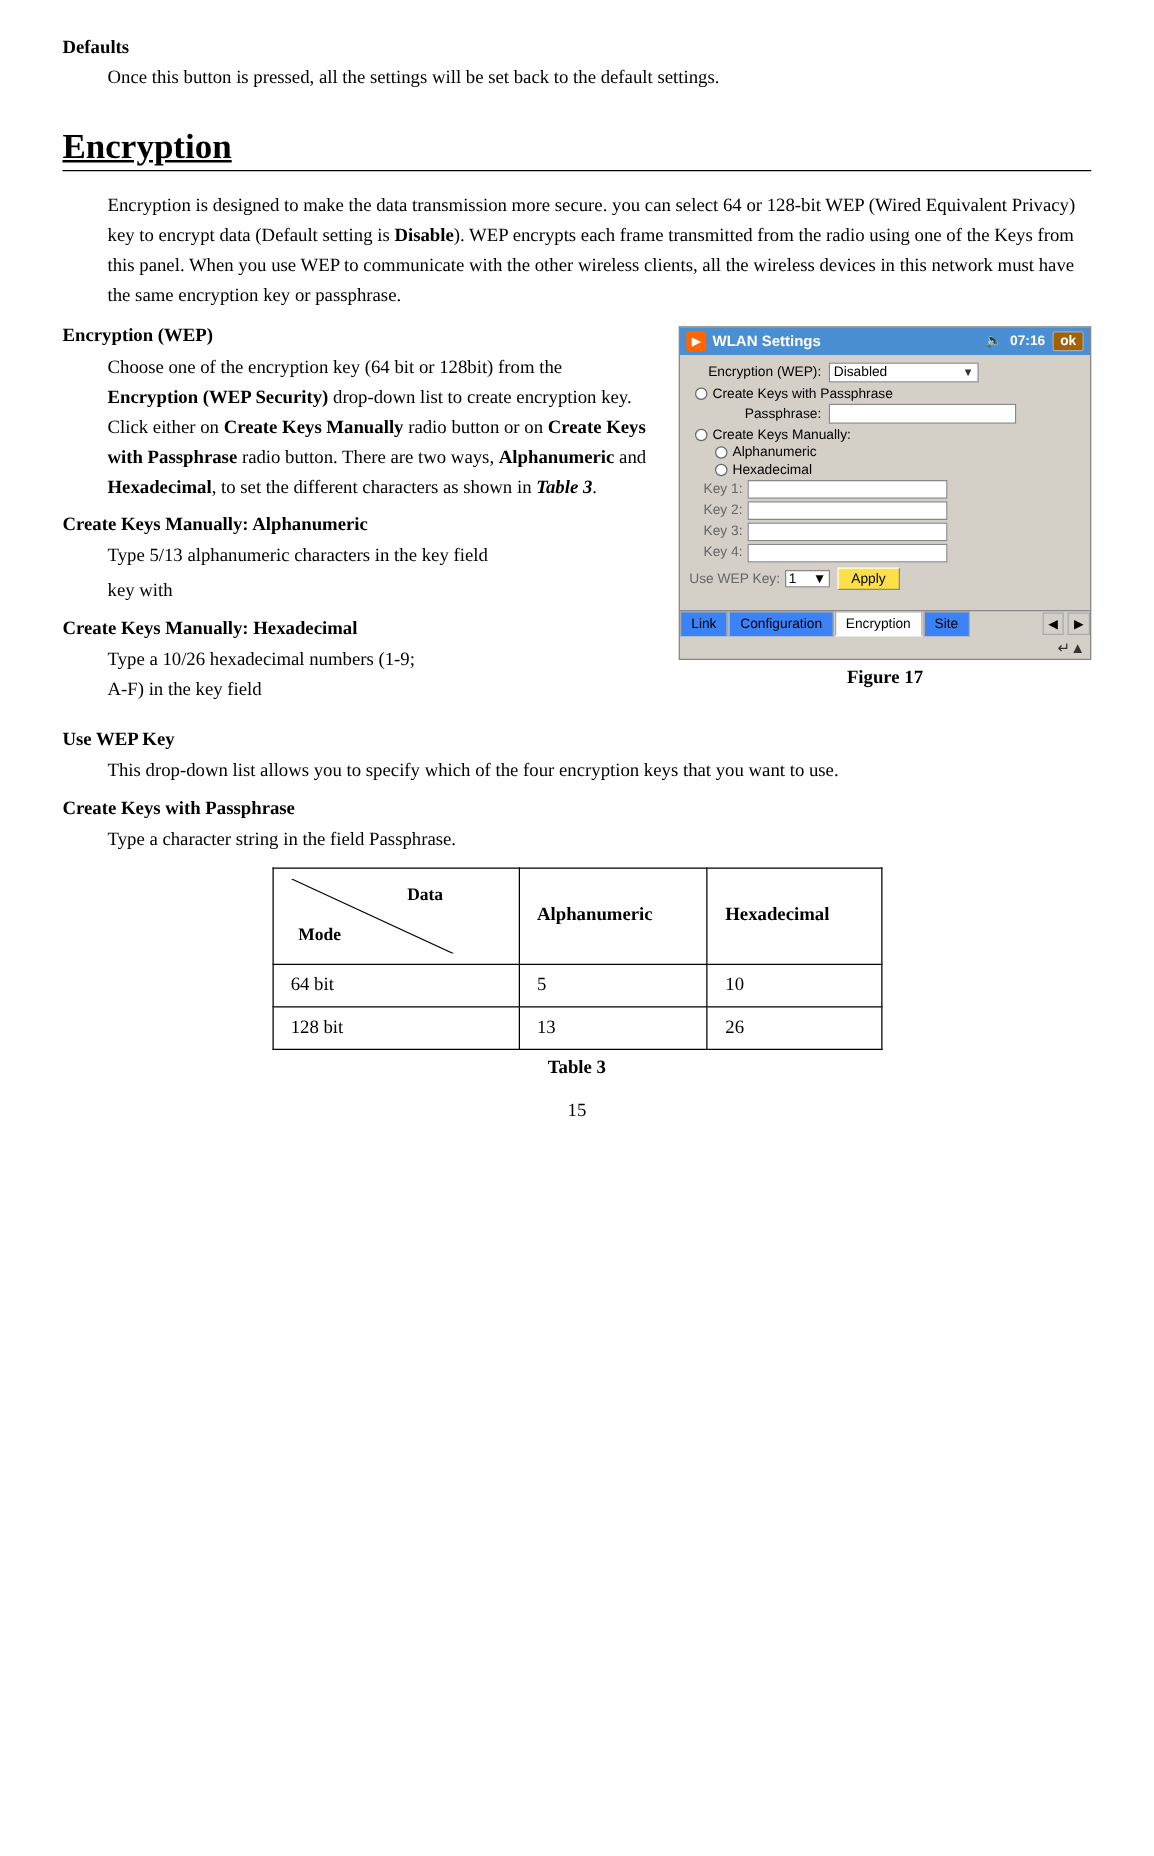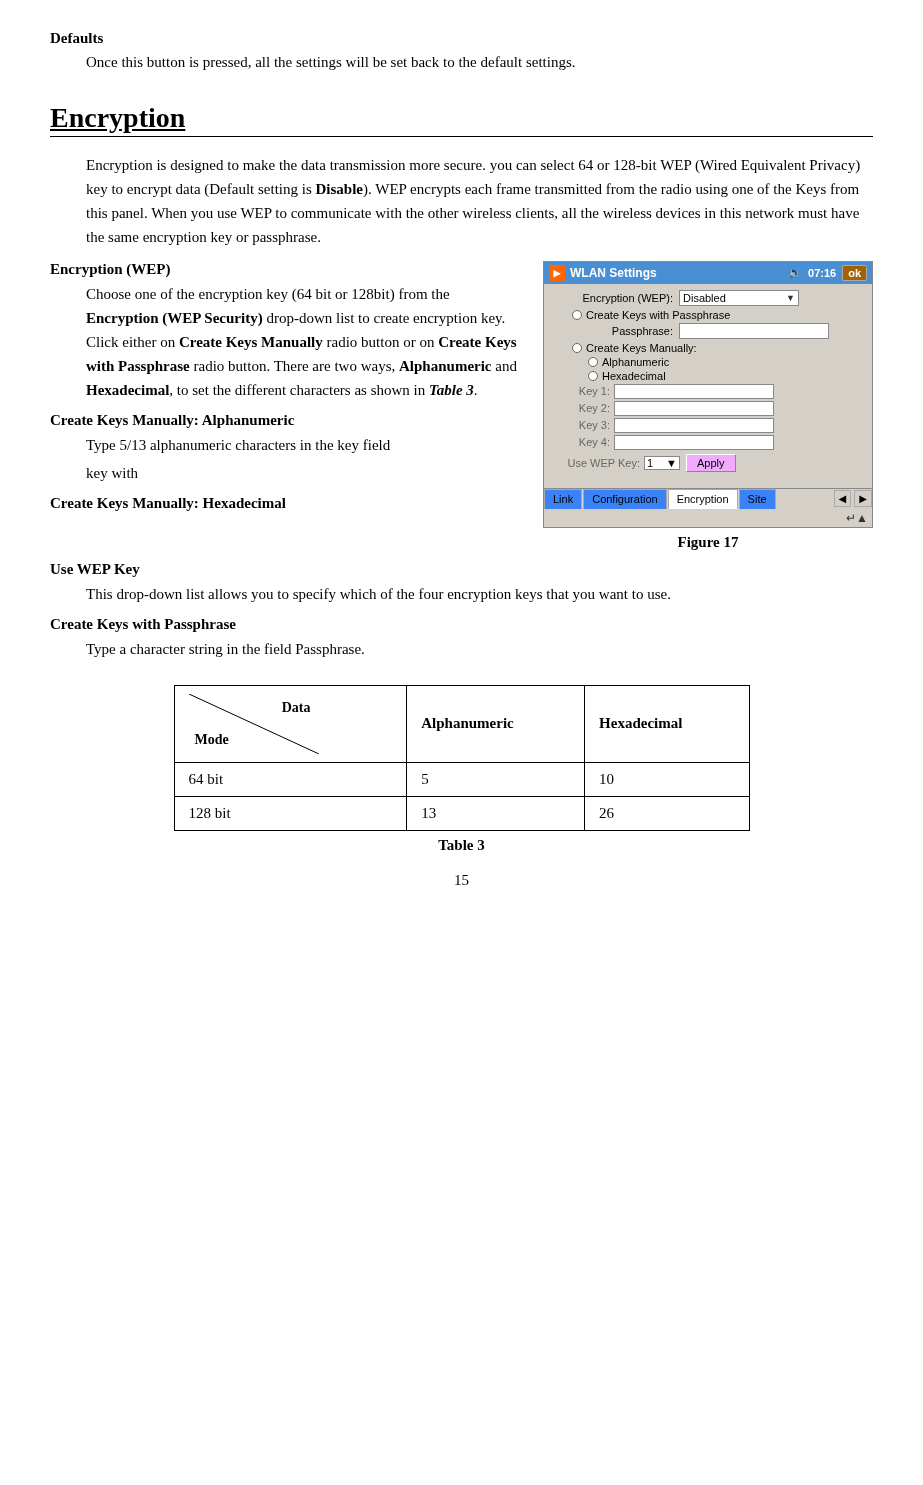--- a/index.html
+++ b/index.html
@@ -116,21 +116,21 @@
     .wep-ok-btn {
       background: #a16207;
       border: 1px solid #aaa;
       color: #fff;
       padding: 1px 5px;
       font-size: 11px;
       border-radius: 2px;
     }
     .wep-body {
       background: #d4d0c8;
-      padding: 6px 8px 8px 20px;
+      padding: 6px 8px 8px 4px;
     }
     .wep-row {
       display: flex;
       align-items: center;
       margin-bottom: 3px;
       font-size: 11px;
     }
     .wep-label {
       width: 115px;
       text-align: right;
@@ -214,21 +214,21 @@
       border: 1px solid #888;
       padding: 0px 2px;
       font-size: 11px;
       width: 36px;
       display: flex;
       align-items: center;
       justify-content: space-between;
       margin-right: 6px;
     }
     .wep-apply-btn {
-      background: #f0abfc;
+      background: #fde047;
       border: 1px solid #888;
       border-top-color: #fff;
       border-left-color: #fff;
       padding: 2px 10px;
       font-size: 11px;
       cursor: pointer;
     }
     .wep-tabs {
       display: flex;
       border-top: 1px solid #888;
@@ -275,22 +275,22 @@
 
     .figure-caption {
       text-align: center;
       font-weight: bold;
       font-size: 15px;
       margin-top: 6px;
     }
 
     
     .table-wrapper {
-      margin: 24px auto 8px auto;
-      width: 576px;
+      margin: 10px auto 8px auto;
+      width: 488px;
     }
     table.data-table {
       border-collapse: collapse;
       width: 100%;
       font-size: 15px;
     }
     table.data-table th,
     table.data-table td {
       border: 1px solid #000;
       padding: 8px 14px;
@@ -373,20 +373,24 @@
       as shown in <b><i>Table 3</i></b>.
     </div>
 
     <div class="subsection-heading">Create Keys Manually: Alphanumeric</div>
     <div class="subsection-body">
       <p>Type 5/13 alphanumeric characters in the key field</p>
       <p>key with</p>
     </div>
 
     <div class="subsection-heading">Create Keys Manually: Hexadecimal</div>
+    <div class="subsection-body">
+      Type a 10/26 hexadecimal numbers (1-9;<br>
+      A-F) in the key field
+    </div>
 
   </div>
 
   <div class="two-col-right">
 
     <div class="wep-device">
 
       <div class="wep-titlebar">
         <div class="wep-titlebar-left">
           <div class="wep-title-icon">▶</div>

